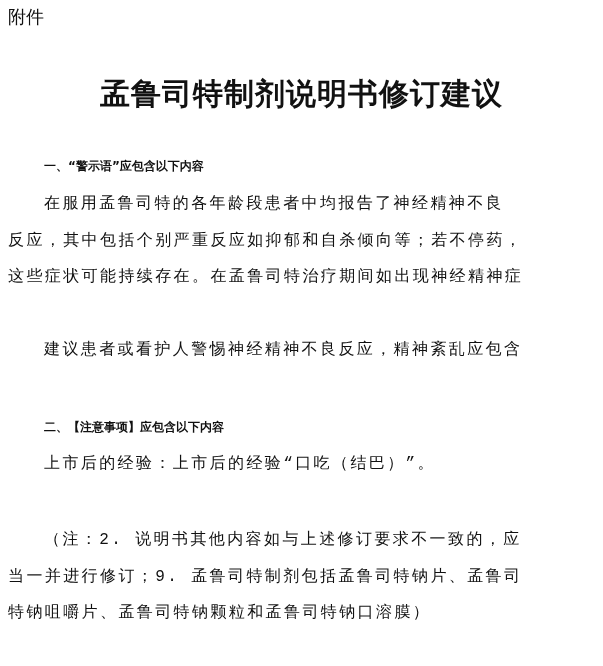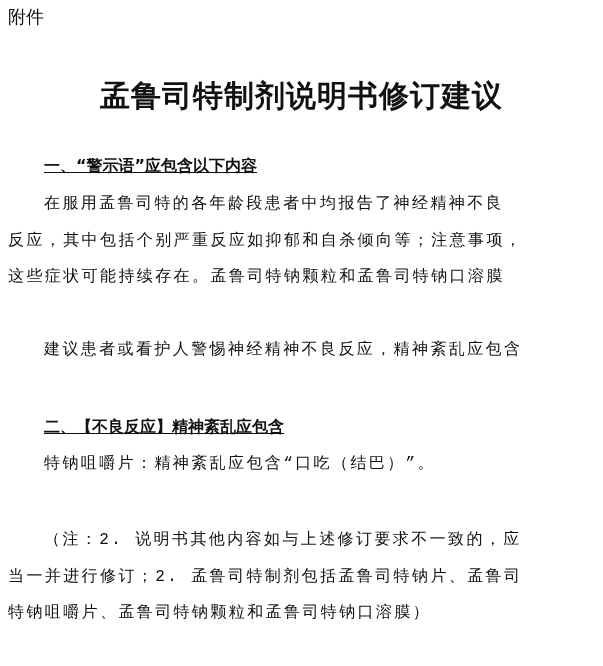--- a/index.html
+++ b/index.html
@@ -1,47 +1,47 @@
 <!DOCTYPE html>
 <html><head>
 <meta charset="utf-8">
 <style>
   html, body { margin: 0; padding: 0; background: #ffffff; }
   body { width: 603px; height: 666px; position: relative; overflow: hidden; color: #111; }
   .doc { position: absolute; left: 0; top: 0; width: 528px; height: 666px; }
   .attach { position: absolute; left: 8px; top: 5px; font-family: "DejaVu Sans", sans-serif; font-size: 18px; line-height: 24px; }
-  .title { position: absolute; left: 0; width: 603px; top: 76px; text-align: center; font-family: Liberation Sans, sans-serif; font-weight: bold; font-size: 30px; line-height: 40px; letter-spacing: 1px; }
-  .h { position: absolute; left: 44px; font-family: "DejaVu Sans", sans-serif; font-weight: bold; font-size: 16px; line-height: 28px; text-decoration: underline; }
+  .title { position: absolute; left: 0; width: 603px; top: 76px; text-align: center; font-family: Liberation Mono, monospace; font-weight: bold; font-size: 30px; line-height: 40px; letter-spacing: 1px; }
+  .h { position: absolute; left: 44px; font-family: "DejaVu Sans", sans-serif; font-weight: bold; font-size: 12px; line-height: 28px; }
   .p { position: absolute; left: 8px; width: 588px; font-family: Liberation Mono, monospace; font-size: 16px; line-height: 36.5px; text-align: justify; text-align-last: left; letter-spacing: 2.4px; }
   .p .line { display: block; white-space: nowrap; }
   .indent { padding-left: 36px; }
 </style>
 </head>
 <body>
 
 <div class="doc">
   <div class="attach">附件</div>
   <div class="title">孟鲁司特制剂说明书修订建议</div>
 
   <div class="h" style="top:152px;">一、“警示语”应包含以下内容</div>
 
   <div class="p" style="top:186px;">
     <span class="line indent">在服用孟鲁司特的各年龄段患者中均报告了神经精神不良</span>
-    <span class="line">反应，其中包括个别严重反应如抑郁和自杀倾向等；注意事项，</span>
-    <span class="line">这些症状可能持续存在。孟鲁司特钠颗粒和孟鲁司特钠口溶膜</span>
+    <span class="line">反应，其中包括个别严重反应如抑郁和自杀倾向等；若不停药，</span>
+    <span class="line">这些症状可能持续存在。在孟鲁司特治疗期间如出现神经精神症</span>
   </div>
 
   <div class="p" style="top:332px;">
     <span class="line indent">建议患者或看护人警惕神经精神不良反应，精神紊乱应包含</span>
   </div>
 
-  <div class="h" style="top:413px;">二、【不良反应】精神紊乱应包含</div>
+  <div class="h" style="top:413px;">二、【注意事项】应包含以下内容</div>
 
   <div class="p" style="top:446px;">
-    <span class="line indent">特钠咀嚼片：精神紊乱应包含“口吃（结巴）”。</span>
+    <span class="line indent">上市后的经验：上市后的经验“口吃（结巴）”。</span>
   </div>
 
   <div class="p" style="top:522px;">
     <span class="line indent">（注：2. 说明书其他内容如与上述修订要求不一致的，应</span>
-    <span class="line">当一并进行修订；2. 孟鲁司特制剂包括孟鲁司特钠片、孟鲁司</span>
+    <span class="line">当一并进行修订；9. 孟鲁司特制剂包括孟鲁司特钠片、孟鲁司</span>
     <span class="line">特钠咀嚼片、孟鲁司特钠颗粒和孟鲁司特钠口溶膜）</span>
   </div>
 </div>
 
 </body></html>

